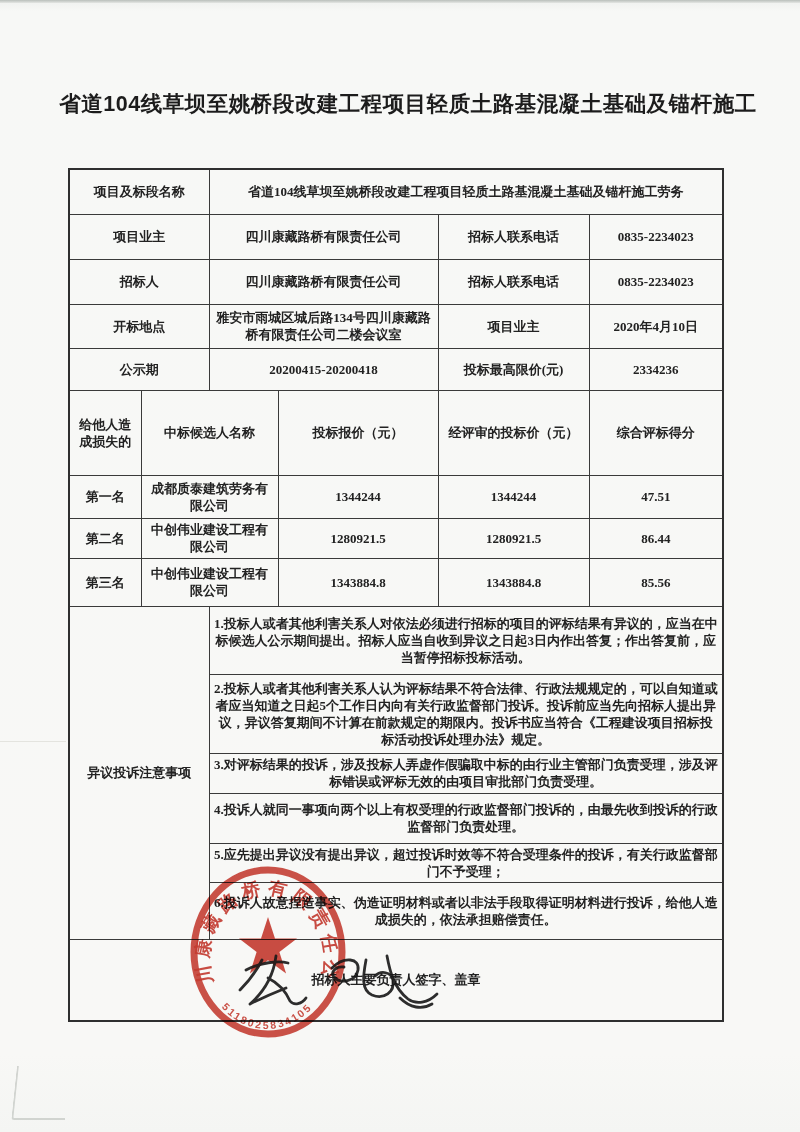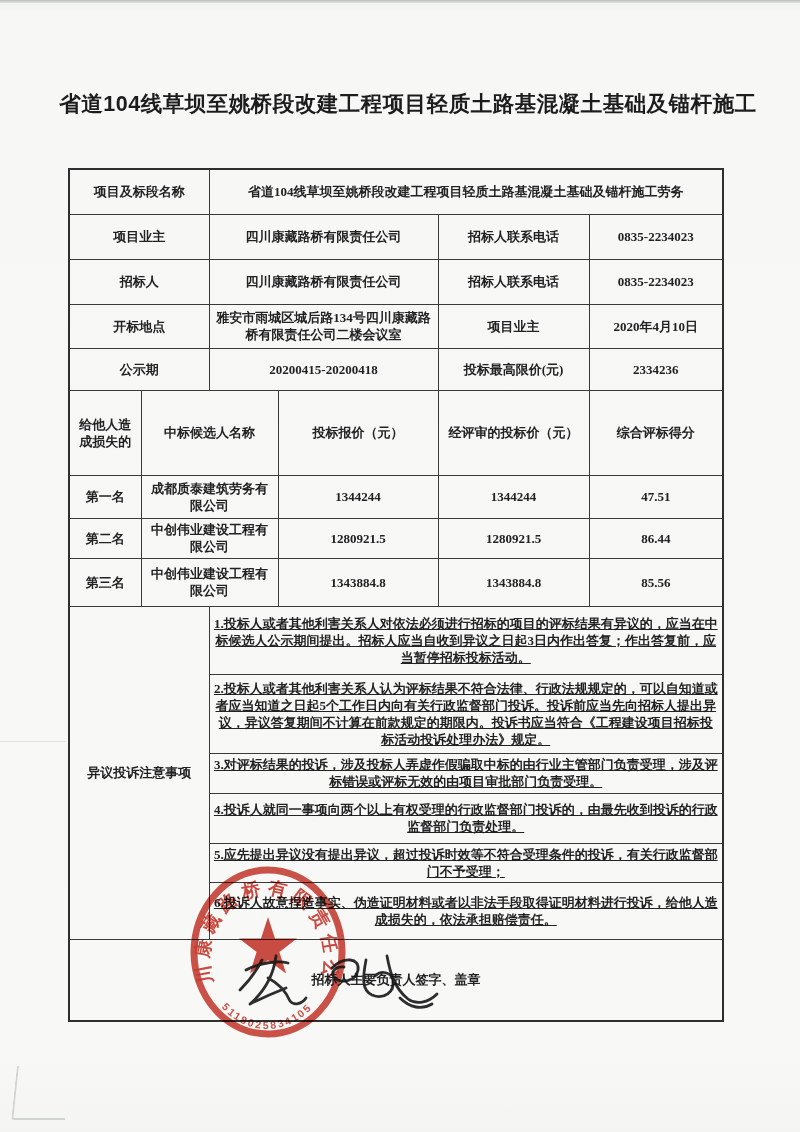--- a/index.html
+++ b/index.html
@@ -41,21 +41,21 @@
     border:1.5px solid #3a3a3a;
     font-size:13px;line-height:17px;
     text-align:center;vertical-align:middle;
     padding:2px 4px;color:#222;
     font-weight:600;
     overflow:hidden;
   }
   td.val-left{text-align:left;padding-left:8px;margin-top:28px;}
   td.notes{
     text-align:left;font-weight:500;font-size:12.5px;line-height:18px;
-    padding:4px 7px;color:#1f1f1f;text-decoration:underline;
+    padding:4px 7px;color:#1f1f1f;
   }
   td.sig-cell{text-align:left;padding-left:9px;font-weight:600;}
   .seal-svg{
     position:absolute;left:185px;top:863px;width:166px;height:178px;
     mix-blend-mode:multiply;opacity:.92;pointer-events:none;z-index:5;
   }
   .sign-svg{
     position:absolute;left:232px;top:946px;width:215px;height:78px;
     pointer-events:none;z-index:6;
   }

